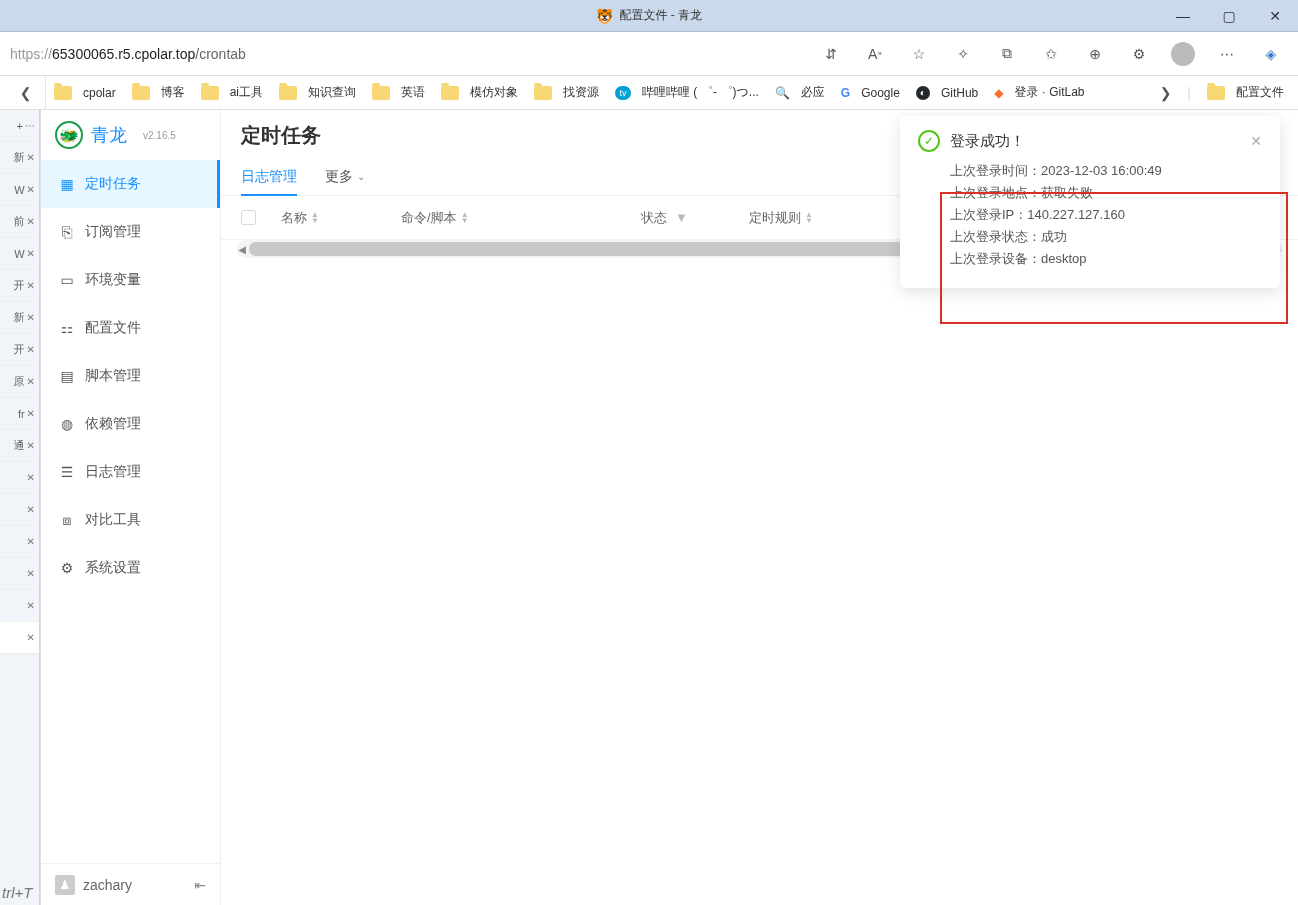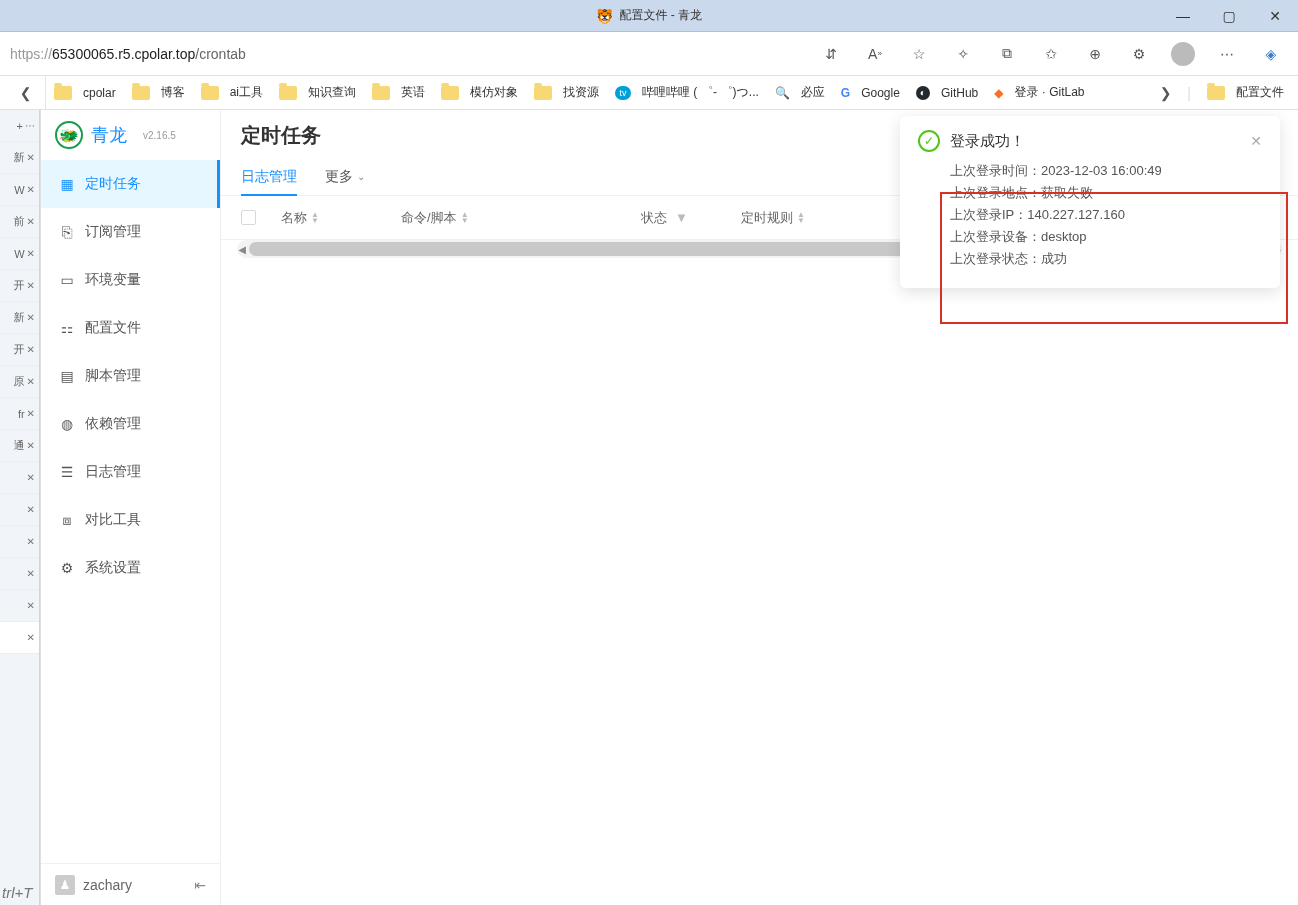--- a/index.html
+++ b/index.html
@@ -70,21 +70,21 @@
 .tab.active { color:#1890ff; border-bottom-color:#1890ff; }
 .tab-more { display:flex; align-items:center; gap:4px; }
 
 
 .table-head { display:flex; align-items:center; height: 44px; padding: 0 20px; border-bottom: 1px solid #f0f0f0; color:#666; font-size:13px; }
 .th-check { width: 40px; }
 .th { display:flex; align-items:center; gap:4px; }
 .th-name { width: 120px; }
 .th-cmd { width: 240px; }
 .th-status { width: 100px; }
-.th-cron { width: 140px; }
+.th-cron { width: 140px; margin-left: 8px; }
 .sort-icons { display:flex; flex-direction:column; line-height:6px; font-size:8px; color:#bbb;}
 .checkbox { width: 15px; height: 15px; border:1px solid #d9d9d9; border-radius:2px; }
 
 .empty-area { flex: 0 0 190px; display:flex; flex-direction:column; align-items:center; justify-content:center; color:#bfbfbf; font-size:13px; gap:8px;}
 .empty-icon { width: 50px; height: 36px; border: 1px solid #d9d9d9; border-radius: 6px 6px 2px 2px; position:relative;}
 .empty-icon::before { content:""; position:absolute; top:-8px; left:8px; right:8px; height:10px; border:1px solid #d9d9d9; border-bottom:none; border-radius:4px 4px 0 0;}
 
 .hscroll { height: 18px; margin: 0 16px 8px; background: #f3f3f3; border-radius: 9px; position:relative;}
 .hscroll-thumb { position:absolute; top:2px; left:12px; width: 72%; height:14px; background:#c8c8c8; border-radius:7px;}
 .hscroll-arrow { position:absolute; top:0; width:14px; height:18px; display:flex; align-items:center; justify-content:center; font-size:10px; color:#888;}
@@ -383,22 +383,22 @@
           <div class="notification">
             <div class="notif-head">
               <div class="notif-check">✓</div>
               <div class="notif-title">登录成功！</div>
               <div class="notif-close">✕</div>
             </div>
             <div class="notif-body">
               <div class="notif-line">上次登录时间：2023-12-03 16:00:49</div>
               <div class="notif-line">上次登录地点：获取失败</div>
               <div class="notif-line">上次登录IP：140.227.127.160</div>
+              <div class="notif-line">上次登录状态：成功</div>
               <div class="notif-line">上次登录设备：desktop</div>
-              <div class="notif-line">上次登录状态：成功</div>
             </div>
             <div class="notif-highlight"></div>
           </div>
 
         </div>
       </div>
     </div>
   </div>
 </div>
 

